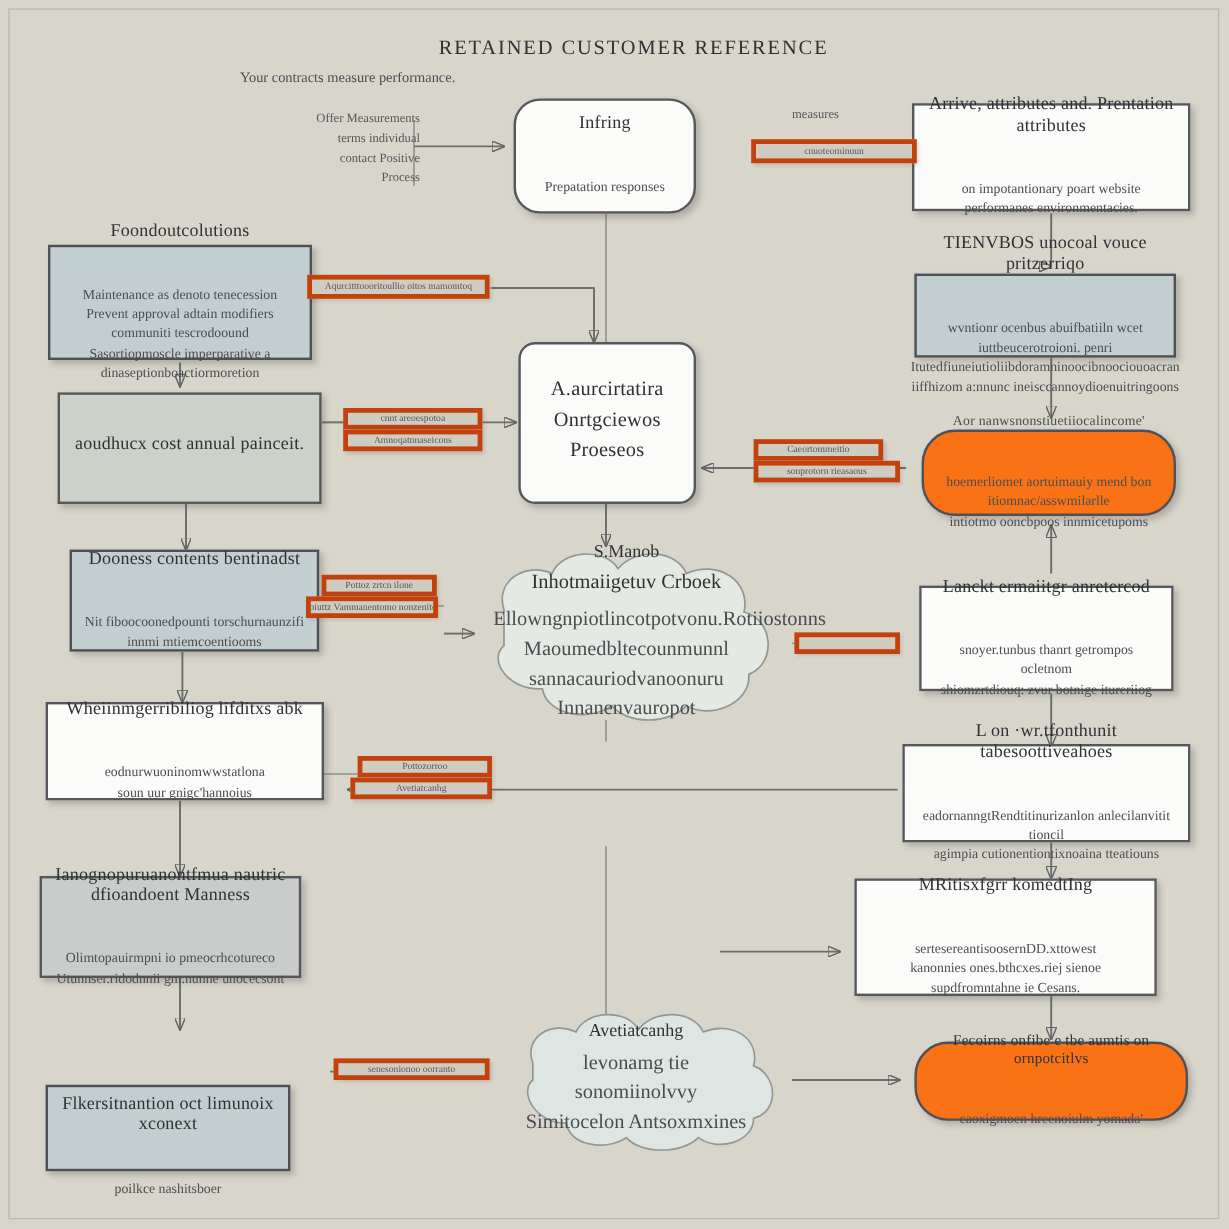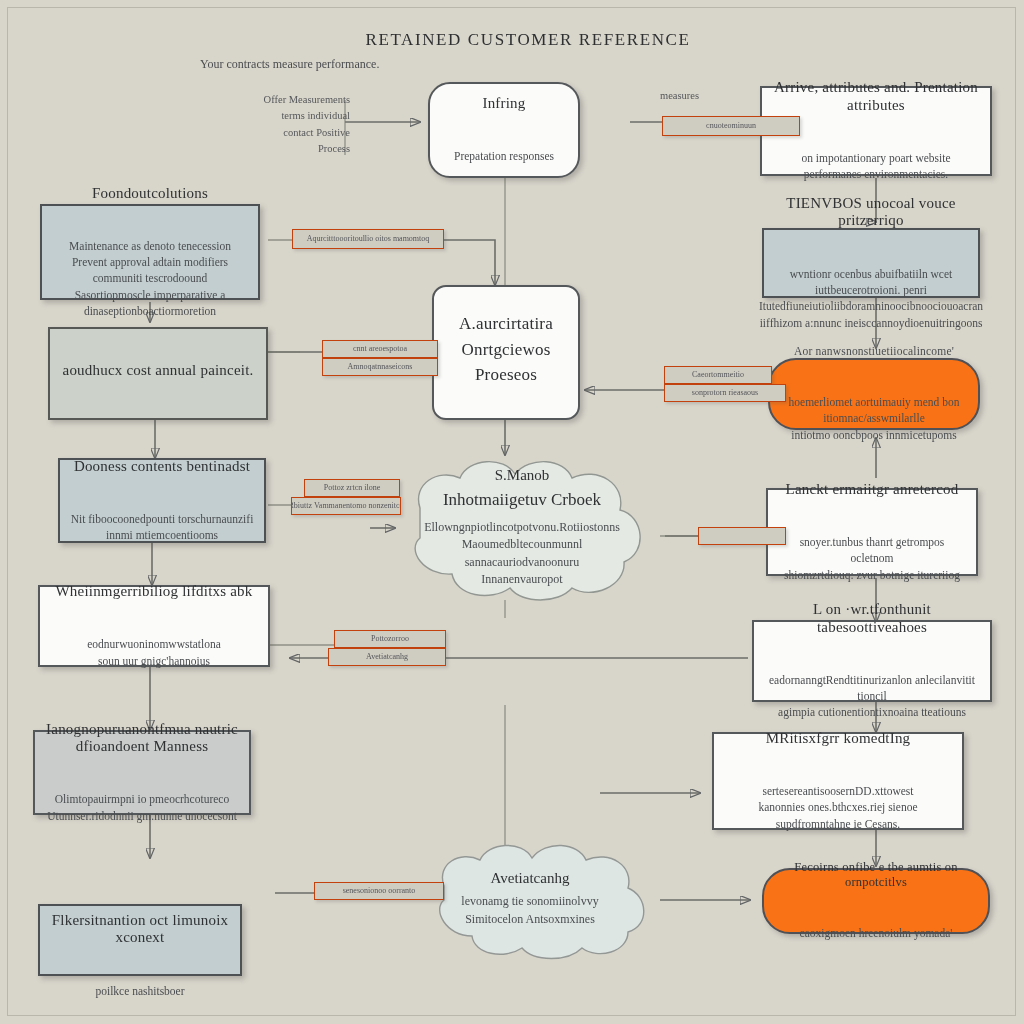--- a/index.html
+++ b/index.html
@@ -81,40 +81,39 @@
     position: absolute;
     left: 0; top: 0; right: 0; bottom: 0;
   }
   .cloud .ctext {
     position: relative;
     z-index: 2;
     width: 74%;
   }
   .cloud .ttl { font-size: 15px; margin-bottom: 6px; filter: blur(0.35px); }
   .cloud .ttl2 { font-size: 17px; margin-bottom: 9px; filter: blur(0.35px); }
-  .cloud .sub { font-size: 12px; line-height: 1.45; color: #4a4d50; filter: blur(0.45px); }
+  .cloud .sub { font-size: 17px; line-height: 1.45; color: #4a4d50; filter: blur(0.45px); }
 
   
   .chip {
     position: absolute;
     box-sizing: border-box;
     background: #cfccc2;
-    border: 1px solid #c2410c;
+    border: 4px solid #c2410c;
     color: #55565a;
     font-size: 8px;
     line-height: 1;
     display: flex;
     align-items: center;
     justify-content: center;
     padding: 0 4px;
     white-space: nowrap;
     overflow: hidden;
     filter: blur(0.5px);
     box-shadow: 2px 2px 3px rgba(90,90,85,0.22);
-    margin-left: 36px;
   }
 
   #title {
     position: absolute;
     left: 16px; top: 30px;
     width: 1024px;
     text-align: center;
     font-size: 17px;
     letter-spacing: 1.6px;
     color: #2e3032;

